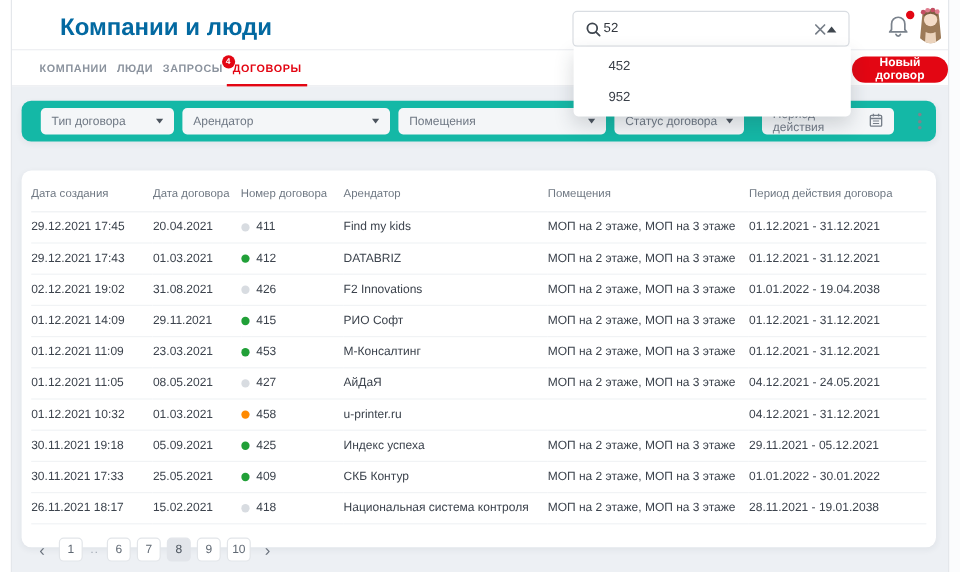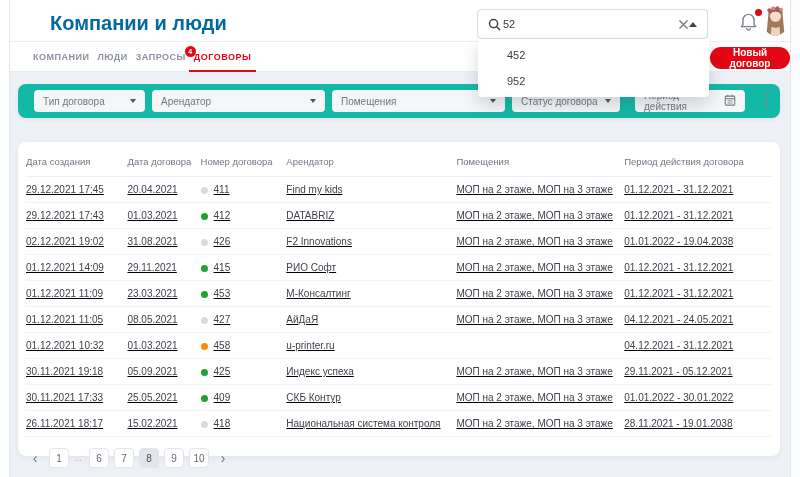--- a/index.html
+++ b/index.html
@@ -49,21 +49,21 @@
   .fw5{width:110px;}
   .caret-down{width:0;height:0;border-left:3.5px solid transparent;border-right:3.5px solid transparent;border-top:4px solid #4C545E;}
   .kebab{margin-left:17px;display:flex;flex-direction:column;gap:2.5px;cursor:pointer;padding:3px;}
   .kebab i{width:3px;height:3px;border-radius:50%;background:#7C848E;}
 
   
   .table-card{position:absolute;left:8px;right:10px;top:132px;bottom:21px;background:#fff;border-radius:8px;box-shadow:0 2px 5px rgba(35,45,60,.06);padding:4px 8px 0;box-sizing:border-box;z-index:3;margin-top:10px;}
   table{width:100%;border-collapse:collapse;table-layout:fixed;}
   th{font-size:9.5px;color:#6F7883;font-weight:normal;text-align:left;height:30px;border-bottom:1px solid #EEF0F3;padding:0;}
   td{font-size:10px;color:#3C434D;height:25px;border-bottom:1px solid #F1F3F5;padding:0;white-space:nowrap;overflow:hidden;}
-  tbody tr{cursor:pointer;text-decoration:underline;}
+  tbody tr{cursor:pointer;}
   .dot{display:inline-block;width:7px;height:7px;border-radius:50%;margin-right:6px;vertical-align:-0.5px;}
 
   
   .pagination{display:flex;align-items:center;gap:5px;margin-top:11px;}
   .page-chevron{width:18px;height:20px;display:flex;align-items:center;justify-content:center;color:#6A727D;font-size:14px;cursor:pointer;user-select:none;}
   .page-box{min-width:20px;height:20px;border:1px solid #E2E5E9;border-radius:4px;background:#fff;display:flex;align-items:center;justify-content:center;font-size:10px;color:#5F6873;cursor:pointer;box-sizing:border-box;}
   .page-box.active{background:#E2E5EA;border-color:#E2E5EA;color:#4A525C;}
   .page-ellipsis{font-size:9px;color:#9AA2AC;width:10px;text-align:center;letter-spacing:1px;}
 </style>
 </head>

